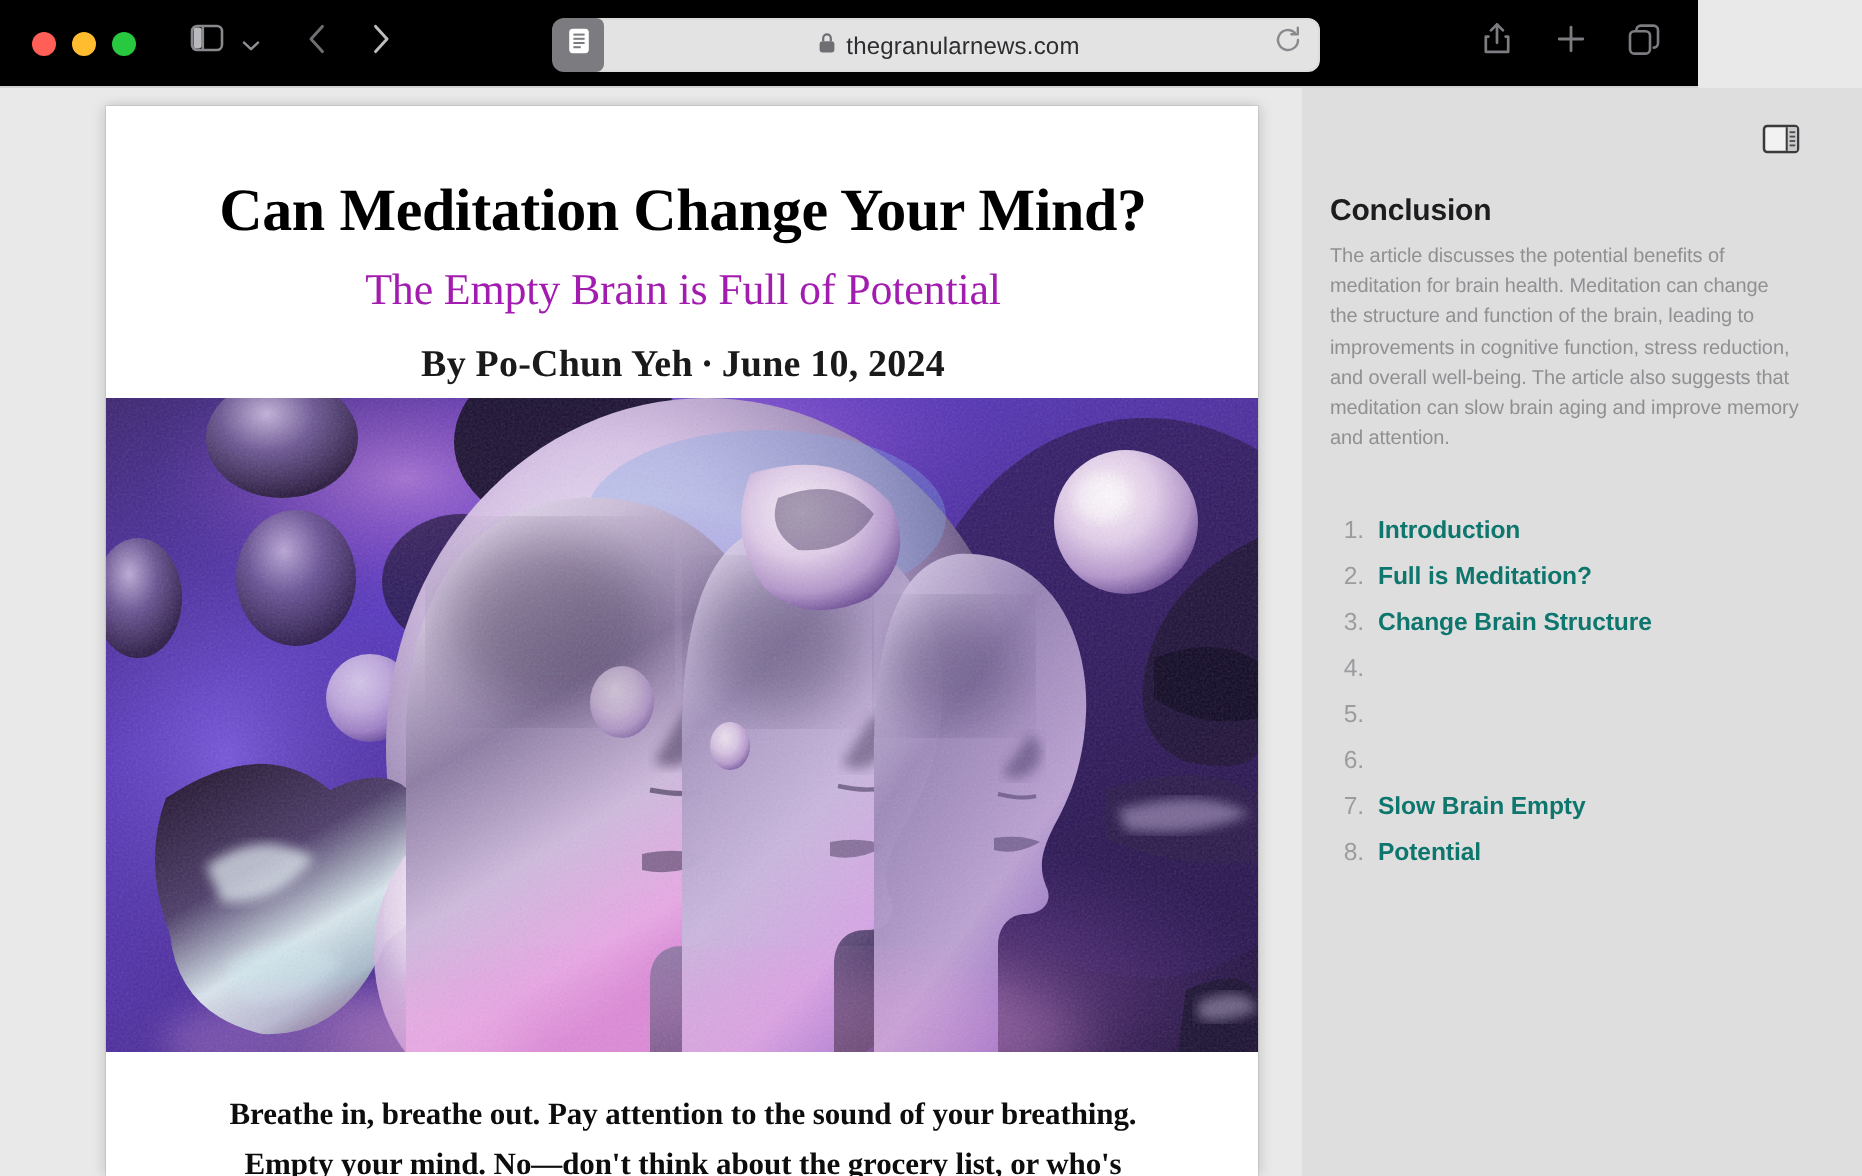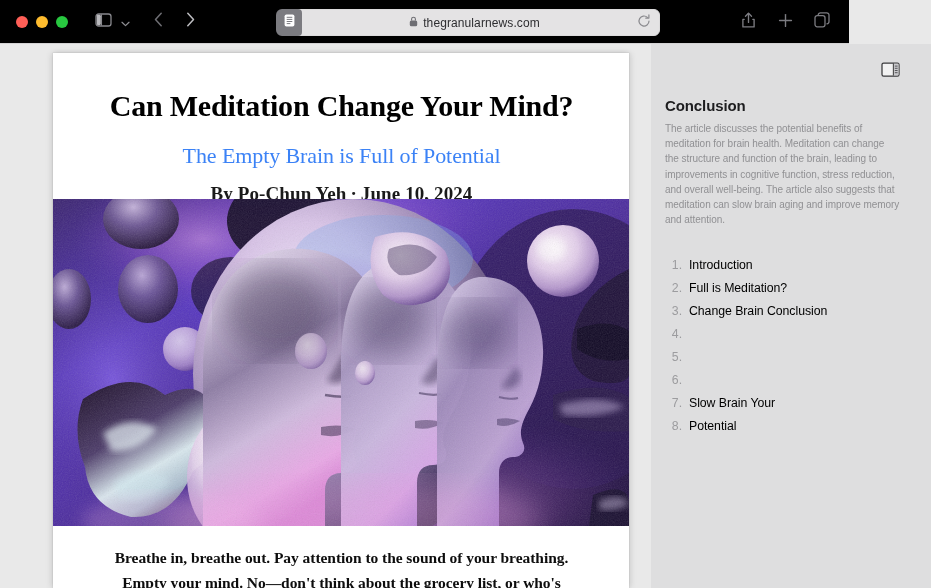--- a/index.html
+++ b/index.html
@@ -159,23 +159,23 @@
     font-weight: 700;
     color: #000;
     line-height: 1.14;
     letter-spacing: -.2px;
     margin: 0;
   }
   #article-subtitle {
     font-family: "Liberation Serif", serif;
     font-size: 22px;
     font-weight: 400;
-    color: #3b82f6;
+    color: #a21caf;
     line-height: 1.2;
-    margin: 20px 0 0 0;
+    margin: 9px 0 0 0;
     letter-spacing: -.1px;
   }
   #article-byline {
     font-family: "Liberation Serif", serif;
     font-size: 19px;
     font-weight: 700;
     color: #1a1a1a;
     margin: 13px 0 0 0;
     letter-spacing: .1px;
   }
@@ -271,21 +271,22 @@
     letter-spacing: -.05px;
   }
   .toc-num {
     width: 17px;
     text-align: right;
     color: #9c9c9f;
     flex: none;
     margin-right: 7px;
   }
   .toc-label {
-    color: #000000;
+    color: #0f766e;
+    font-weight: bold;
   }
 </style>
 </head>
 <body>
 
 <div id="browser-window">
 
   <div id="toolbar">
 
     <div class="traffic-lights">
@@ -622,34 +623,34 @@
             <li class="toc-item">
               <span class="toc-num">1.</span>
               <span class="toc-label">Introduction</span>
             </li>
             <li class="toc-item">
               <span class="toc-num">2.</span>
               <span class="toc-label">Full is Meditation?</span>
             </li>
             <li class="toc-item">
               <span class="toc-num">3.</span>
-              <span class="toc-label">Change Brain Conclusion</span>
+              <span class="toc-label">Change Brain Structure</span>
             </li>
             <li class="toc-item">
               <span class="toc-num">4.</span>
             </li>
             <li class="toc-item">
               <span class="toc-num">5.</span>
             </li>
             <li class="toc-item">
               <span class="toc-num">6.</span>
             </li>
             <li class="toc-item">
               <span class="toc-num">7.</span>
-              <span class="toc-label">Slow Brain Your</span>
+              <span class="toc-label">Slow Brain Empty</span>
             </li>
             <li class="toc-item">
               <span class="toc-num">8.</span>
               <span class="toc-label">Potential</span>
             </li>
           </ol>
       </div>
     </div>
   </div>
 </div>

